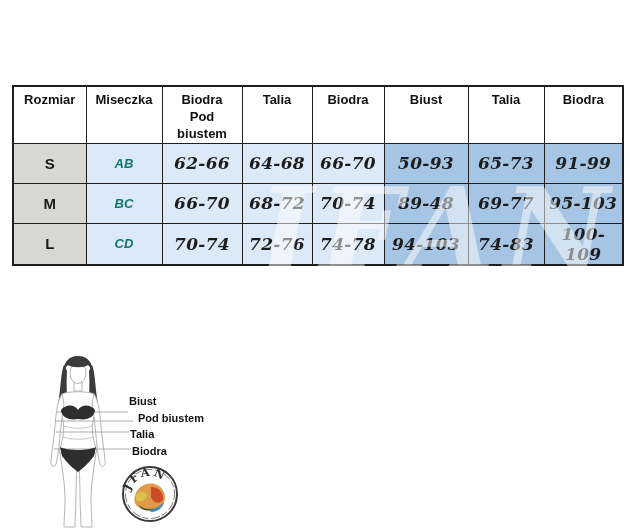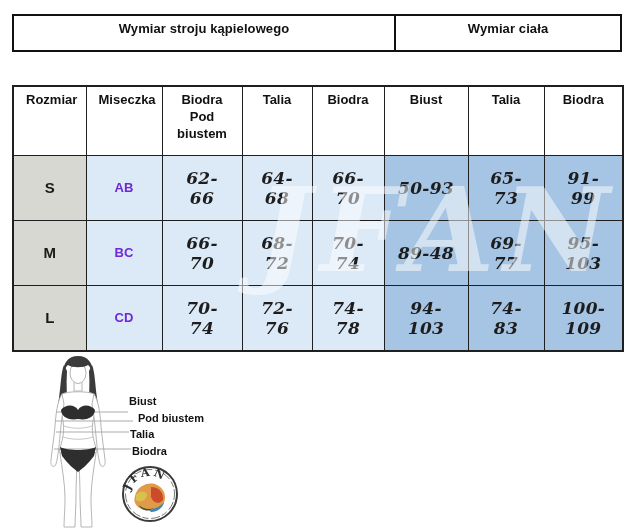--- a/index.html
+++ b/index.html
@@ -19,30 +19,30 @@
   .group-header .cell.left{width:380px;}
   .group-header .cell.right{flex:1;border-left:2px solid #111;}
   
   table.size-table{
     position:absolute;left:12px;top:85px;width:610px;
     border-collapse:collapse;table-layout:fixed;
     border:2px solid var(--table-border,#1f1f1f);
   }
   table.size-table th,table.size-table td{
     border:1px solid var(--table-border,#1f1f1f);
-    text-align:center;vertical-align:middle;overflow:hidden;padding:12px;
+    text-align:center;vertical-align:middle;overflow:hidden;padding:0;
   }
   table.size-table thead tr{height:55px;}
   table.size-table tbody tr{height:40px;}
   table.size-table th{
     background:#fff;font-weight:bold;font-size:13px;color:#111;
     vertical-align:top;padding-top:5px;white-space:pre-line;line-height:1.3;
   }
   td.size-cell{background:var(--size-col-bg,#d8d8d3);font-weight:bold;font-size:15px;color:#1a1a1a;}
-  td.cup-cell{background:var(--suit-col-bg,#dce9f6);font-weight:bold;font-size:13px;color:#6d28d9;}
+  td.cup-cell{background:var(--suit-col-bg,#dce9f6);font-weight:bold;font-size:13px;color:#0f766e;font-style:italic;}
   td.suit-cell{background:var(--suit-col-bg,#dce9f6);}
   td.body-cell{background:var(--body-col-bg,#a6c4e3);}
   td.num{
     font-family:"DejaVu Serif",serif;font-style:italic;font-weight:bold;
     font-size:17px;color:#1d1d1d;letter-spacing:0.3px;
   }
   col.c1{width:73px;}col.c2{width:76px;}col.c3{width:80px;}col.c4{width:70px;}
   col.c5{width:72px;}col.c6{width:84px;}col.c7{width:76px;}col.c8{width:79px;}
   
   .watermark{
@@ -67,24 +67,20 @@
   .cline{stroke:#c6c6c6;stroke-width:1;fill:none;}
   
   .logo-svg{position:absolute;left:120px;top:464px;z-index:4;}
   .logo-text{font-family:"DejaVu Serif",serif;font-weight:bold;font-size:11.5px;fill:#2f2f2f;letter-spacing:2.5px;}
 </style>
 </head>
 <body>
 
 <div class="canvas">
 
-  <div class="group-header">
-    <div class="cell left">Wymiar stroju kąpielowego</div>
-    <div class="cell right">Wymiar ciała</div>
-  </div>
 
   <table class="size-table">
     <colgroup>
       <col class="c1">
         <col class="c2">
         <col class="c3">
         <col class="c4">
       <col class="c5">
         <col class="c6">
         <col class="c7">

